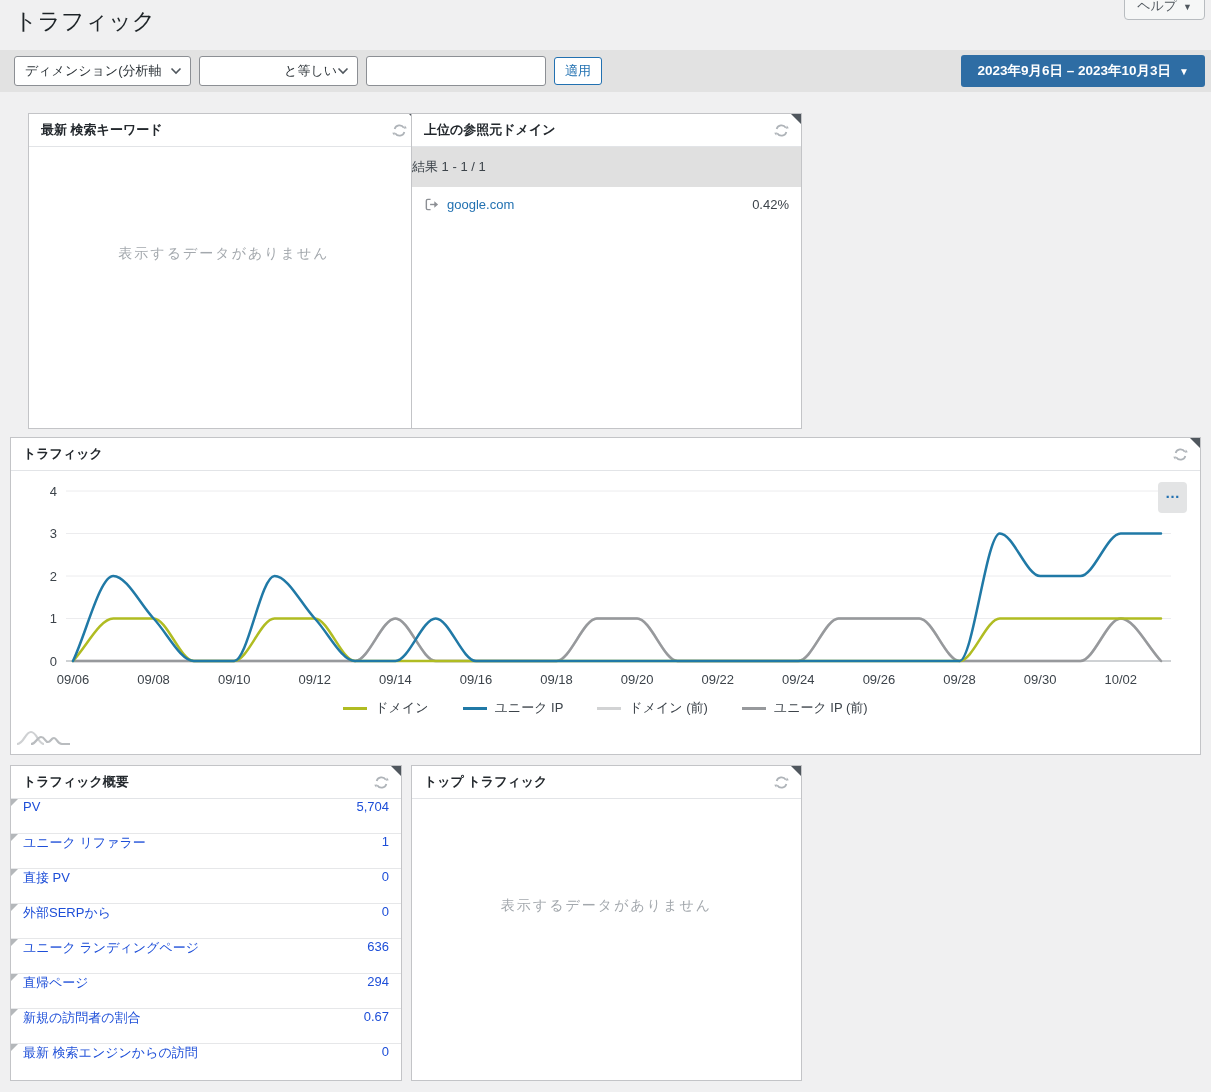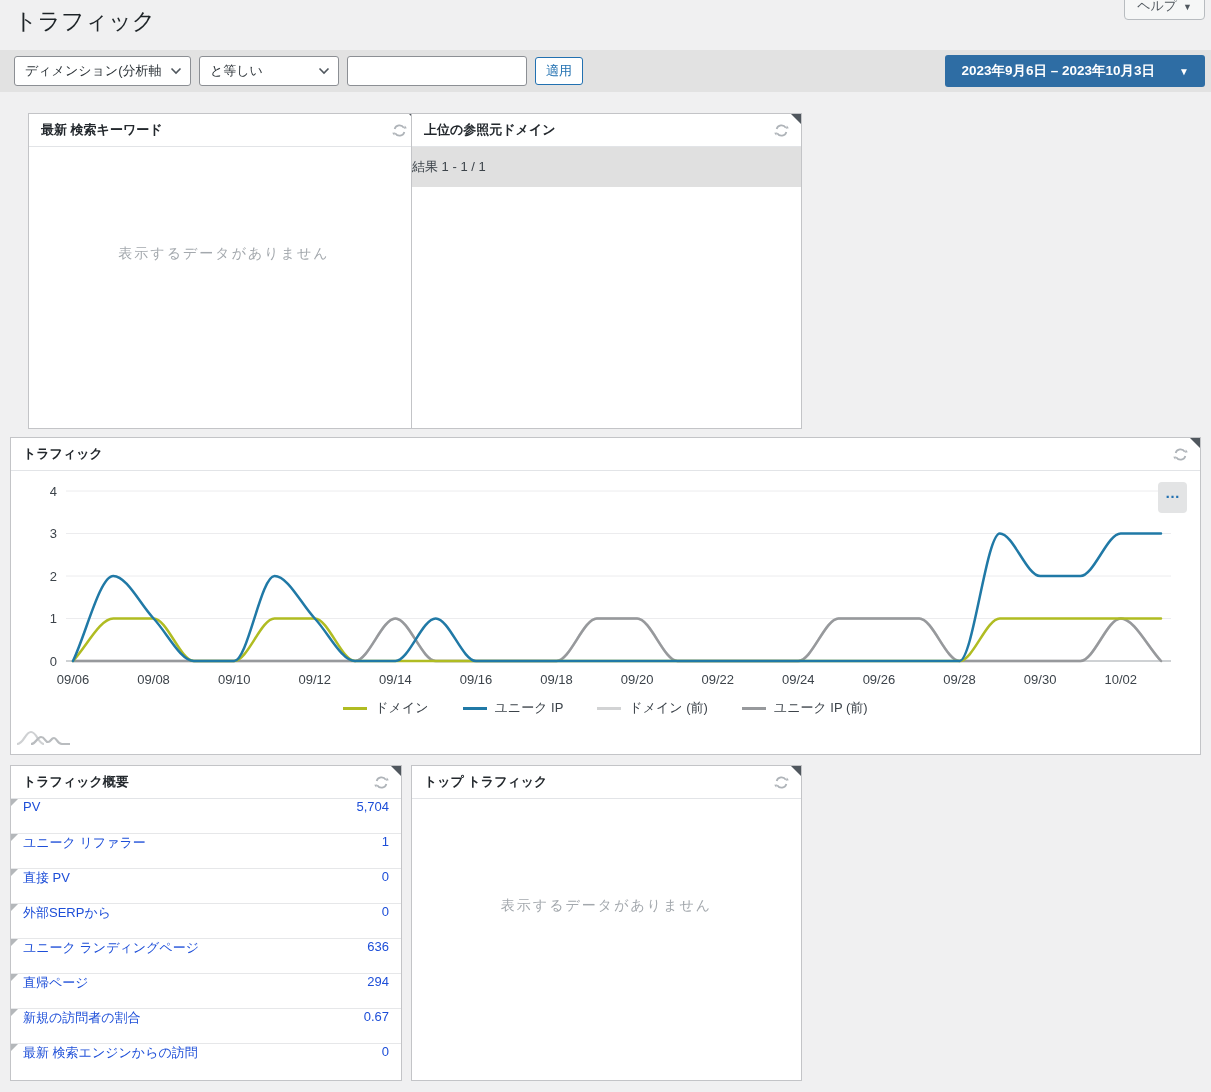--- a/index.html
+++ b/index.html
@@ -23,34 +23,34 @@
   .filter-bar{
     position:absolute; left:0; top:50px; width:1211px; height:42px;
     background:#e2e2e2; display:flex; align-items:center; padding:0 6px 0 14px;
   }
   .select-box{
     height:30px; background:#fff; border:1px solid #8c8f94; border-radius:3px;
     display:flex; align-items:center; justify-content:space-between;
     font-size:13px; color:#2c3338; padding:0 8px 0 10px; margin-right:8px; cursor:pointer;
   }
   .select-dimension{ width:177px; }
-  .select-operator{ width:140px; }
+  .select-operator{ width:159px;justify-content:flex-end; }
   .filter-input{
     width:180px; height:30px; border:1px solid #8c8f94; border-radius:3px;
     background:#fff; font-size:13px; padding:0 8px; margin-right:8px;
     font-family:"Liberation Sans","DejaVu Sans",sans-serif;
   }
   .apply-btn{
     height:28px; padding:0 10px; background:#fff; border:1px solid #2271b1; border-radius:3px;
     color:#2271b1; font-size:13px; cursor:pointer;
     font-family:"Liberation Sans","DejaVu Sans",sans-serif;
   }
   .date-btn{
     margin-left:auto; height:32px; padding:0 16px; background:#2e6da4; border:none; border-radius:3px;
-    color:#fff; font-size:13.5px; font-weight:700; display:flex; align-items:center; gap:24px; cursor:pointer;
+    color:#fff; font-size:13.5px; font-weight:700; display:flex; align-items:center; gap:8px; cursor:pointer;
     font-family:"Liberation Sans","DejaVu Sans",sans-serif;
   }
   .date-btn .caret{ font-size:10px; }
 
   .panel{
     position:absolute; background:#fff; border:1px solid #c3c4c7;
   }
   .panel-header{
     height:33px; border-bottom:1px solid #e2e4e7; display:flex; align-items:center;
     padding:0 12px; position:relative;
@@ -157,20 +157,29 @@
             <path d="M13.2 9.5a5.4 5.4 0 0 1-9.8 1.4"></path>
             <path d="M2.8 6.5a5.4 5.4 0 0 1 9.8-1.4"></path>
           </g>
           <path fill="#aeb3b8" d="M13.8 2.6 12.6 6l3.2-.5z"></path>
           <path fill="#aeb3b8" d="M2.2 13.4 3.4 10l-3.2.5z"></path>
         </svg>
     </span>
   </div>
   <span class="fold"></span>
   <div class="results-bar">結果 1 - 1 / 1</div>
+  <div class="referrer-row">
+    <svg width="15" height="15" viewBox="0 0 16 16">
+      <path fill="none" stroke="#8c8f94" stroke-width="1.5" d="M7 2.5H4A1.5 1.5 0 0 0 2.5 4v8A1.5 1.5 0 0 0 4 13.5h3"></path>
+      <path fill="none" stroke="#8c8f94" stroke-width="1.5" d="M6.5 8h6"></path>
+      <path fill="#8c8f94" d="M11 4.5 15 8l-4 3.5z"></path>
+    </svg>
+    <a class="domain">google.com</a>
+    <span class="pct">0.42%</span>
+  </div>
 </div>
 
 <div class="panel" style="left:10px; top:437px; width:1191px; height:318px;">
   <div class="panel-header">
     <span class="panel-title">トラフィック</span>
     <span class="refresh">
       <svg width="15" height="15" viewBox="0 0 16 16">
           <g fill="none" stroke="#aeb3b8" stroke-width="1.8">
             <path d="M13.2 9.5a5.4 5.4 0 0 1-9.8 1.4"></path>
             <path d="M2.8 6.5a5.4 5.4 0 0 1 9.8-1.4"></path>

